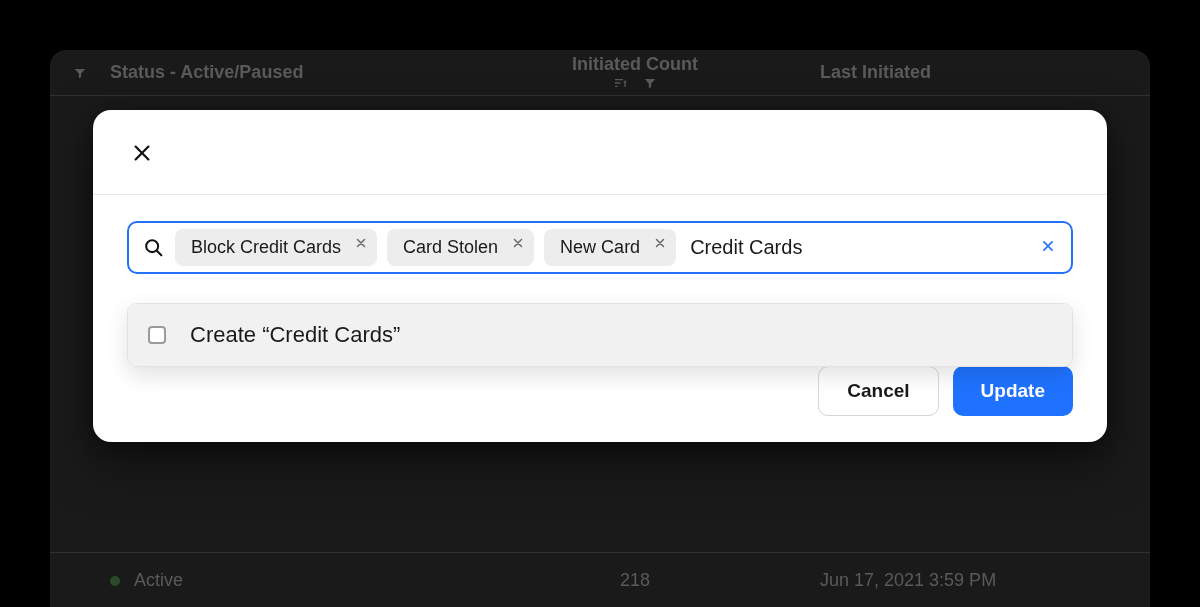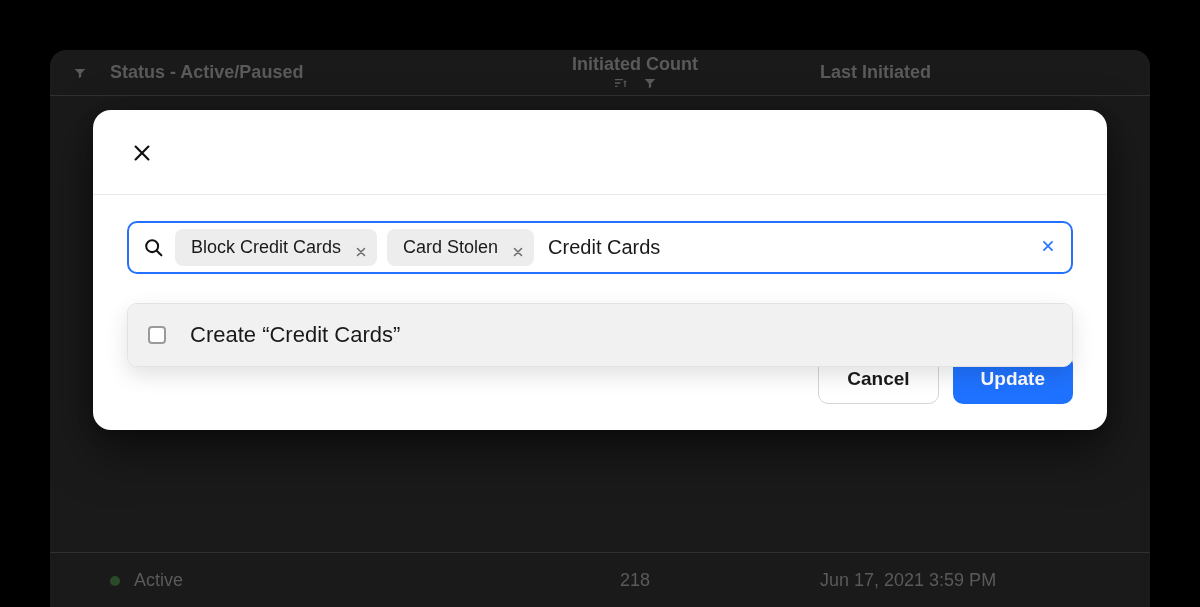--- a/index.html
+++ b/index.html
@@ -75,21 +75,21 @@
       align-items: center;
       border: 2px solid #2571ff;
       border-radius: 10px;
       padding: 6px 10px 6px 14px;
       gap: 10px;
       background: #fff;
     }
     .search-ic { width: 22px; height: 22px; flex-shrink: 0; }
     .tag-chip {
       display: flex;
-      align-items: flex-end;
+      align-items: flex-start;
       background: #ededed;
       border-radius: 8px;
       padding: 8px 10px 8px 16px;
       font-size: 18px;
       color: #1a1a1a;
       gap: 14px;
     }
     .chip-x { width: 12px; height: 12px; cursor: pointer; opacity: 0.7; }
     .tag-text-input {
       border: none;
@@ -138,20 +138,21 @@
       padding: 60px 34px 26px 34px;
     }
     .btn {
       padding: 13px 28px;
       font-size: 19px;
       font-weight: 600;
       border-radius: 10px;
       cursor: pointer;
       border: none;
       font-family: inherit;
+      margin-top: 12px;
     }
     .btn-cancel {
       background: #fff;
       color: #1a1a1a;
       border: 1.5px solid #d5d5d5;
     }
     .btn-update {
       background: #1f72ff;
       color: #fff;
     }
@@ -211,20 +212,26 @@
         <svg class="chip-x" viewBox="0 0 24 24" stroke="#333" stroke-width="3" stroke-linecap="round">
             <path d="M5 5l14 14M19 5L5 19"></path>
           </svg>
       </div>
       <div class="tag-chip">
         <span>Card Stolen</span>
         <svg class="chip-x" viewBox="0 0 24 24" stroke="#333" stroke-width="3" stroke-linecap="round">
             <path d="M5 5l14 14M19 5L5 19"></path>
           </svg>
       </div>
+      <div class="tag-chip">
+        <span>New Card</span>
+        <svg class="chip-x" viewBox="0 0 24 24" stroke="#333" stroke-width="3" stroke-linecap="round">
+            <path d="M5 5l14 14M19 5L5 19"></path>
+          </svg>
+      </div>
 
       <input class="tag-text-input" type="text" value="Credit Cards" style="">
 
       <div class="clear-btn">
         <svg viewBox="0 0 24 24" stroke="#2a76ff" stroke-width="3" stroke-linecap="round" fill="none">
             <path d="M5 5l14 14M19 5L5 19"></path>
           </svg>
       </div>
     </div>
 

